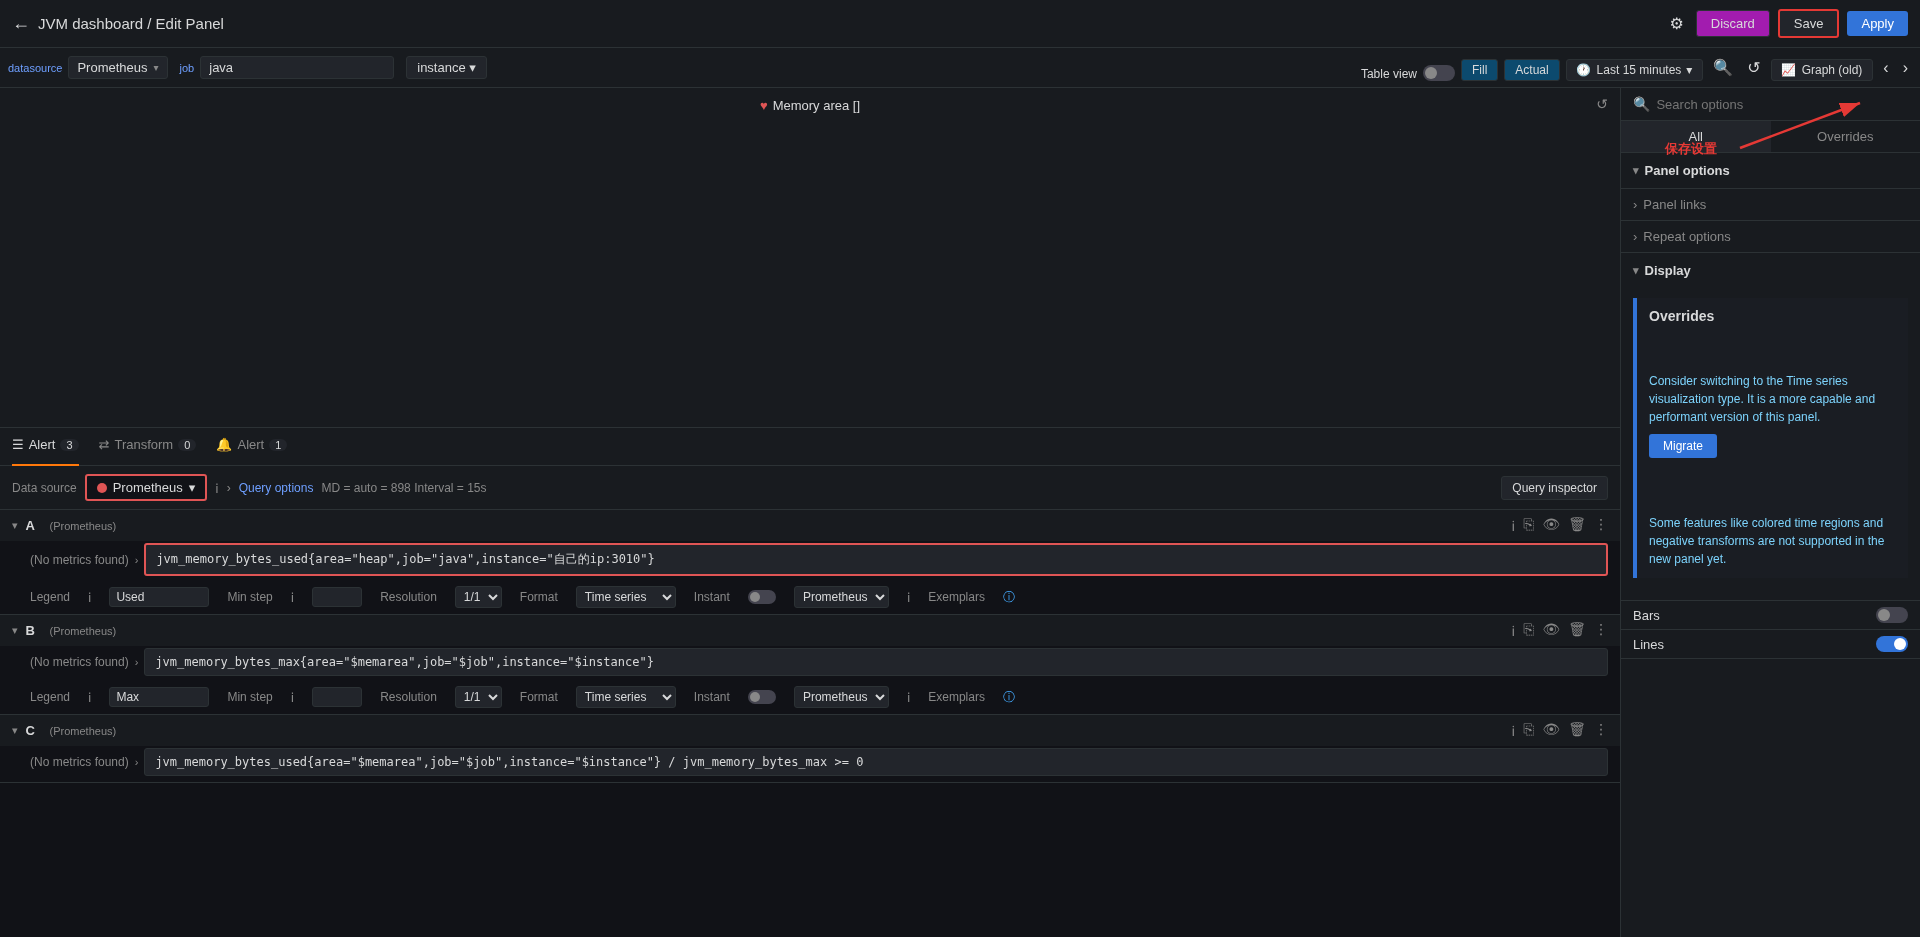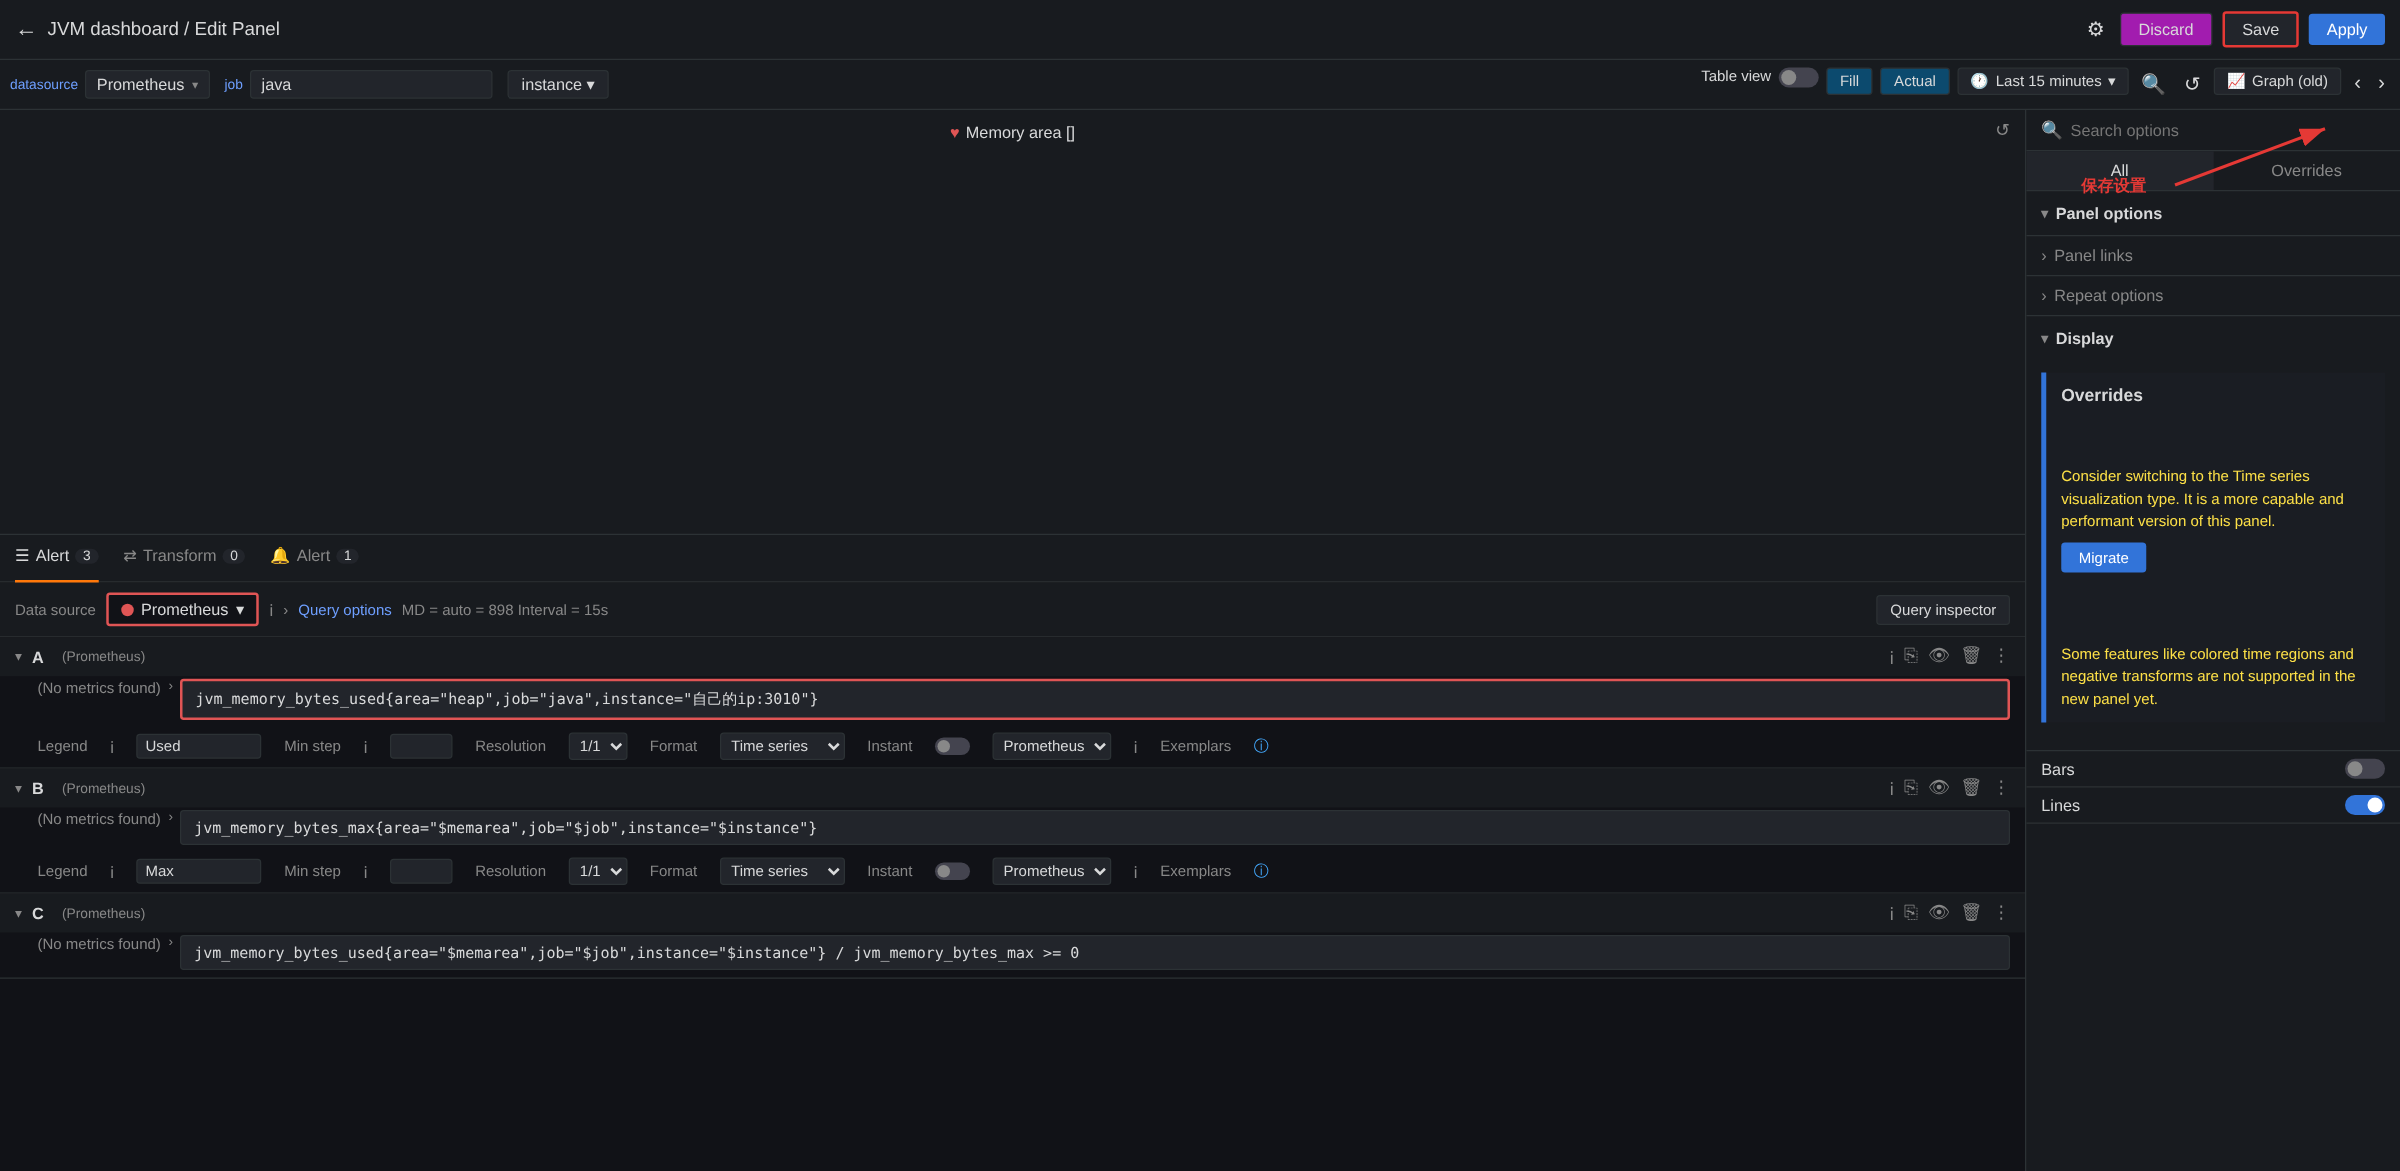--- a/index.html
+++ b/index.html
@@ -91,21 +91,21 @@
     .instance-btn {
       background: #22252b;
       border: 1px solid #2c3235;
       color: #d8d9da;
       padding: 3px 10px;
       border-radius: 3px;
       cursor: pointer;
       font-size: 13px;
       margin-left: 6px;
     }
-    .toolbar-right { margin-left: auto; display: flex; align-items: flex-start; gap: 6px; }
+    .toolbar-right { margin-left: auto; display: flex; align-items: flex-end; gap: 6px; }
     .table-view-label { color: #d8d9da; font-size: 12px; }
     .toggle-sw {
       width: 32px; height: 16px;
       background: #44444f;
       border-radius: 8px;
       cursor: pointer;
       position: relative;
       display: inline-block;
     }
     .toggle-sw::after {
@@ -288,20 +288,21 @@
       font-size: 13px;
       font-weight: bold;
       min-width: 16px;
     }
     .query-prom-label { color: #888; font-size: 11px; }
     .query-row-icons { margin-left: auto; display: flex; gap: 8px; color: #888; }
     .query-row-icons span { cursor: pointer; font-size: 14px; }
     .no-metrics { color: #888; font-size: 12px; }
     .query-input-row {
       display: flex;
+      align-items: center;
       padding: 2px 12px 6px 30px;
       gap: 6px;
     }
     .query-expr {
       flex: 1;
       background: #22252b;
       border: 1px solid #2c3235;
       color: #d8d9da;
       padding: 6px 10px;
       font-family: monospace;
@@ -498,21 +499,21 @@
 
     
     .display-section { padding: 10px 12px; }
     .migration-box {
       border-left: 4px solid #3274d9;
       padding: 10px 12px;
       margin-bottom: 12px;
       background: #1a1d23;
     }
     .migration-title { font-size: 14px; font-weight: 600; color: #d8d9da; margin-bottom: 6px; }
-    .migration-text { font-size: 12px; color: #fde047; line-height: 1.5; margin-top: 48px; }
+    .migration-text { font-size: 12px; color: #7dd3fc; line-height: 1.5; margin-top: 48px; }
     .migrate-btn {
       background: #3274d9;
       border: none;
       color: #fff;
       padding: 5px 14px;
       border-radius: 3px;
       cursor: pointer;
       font-size: 12px;
       margin: 8px 0;
     }

